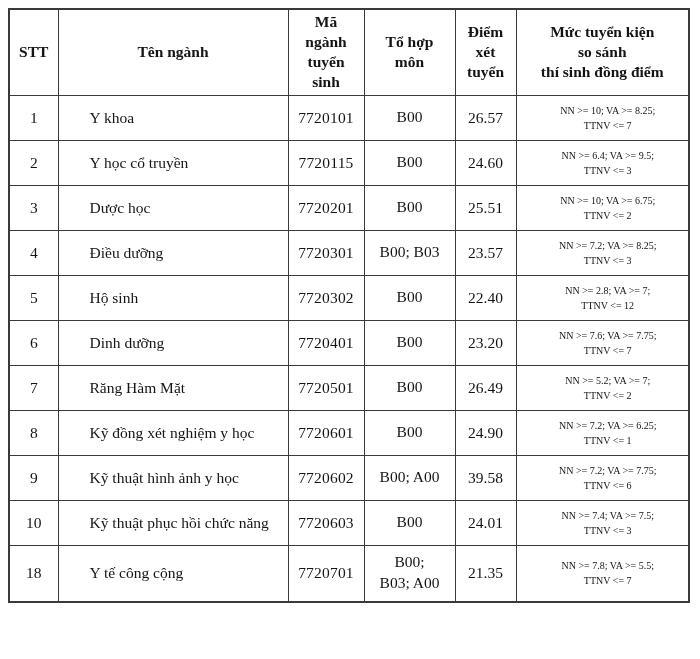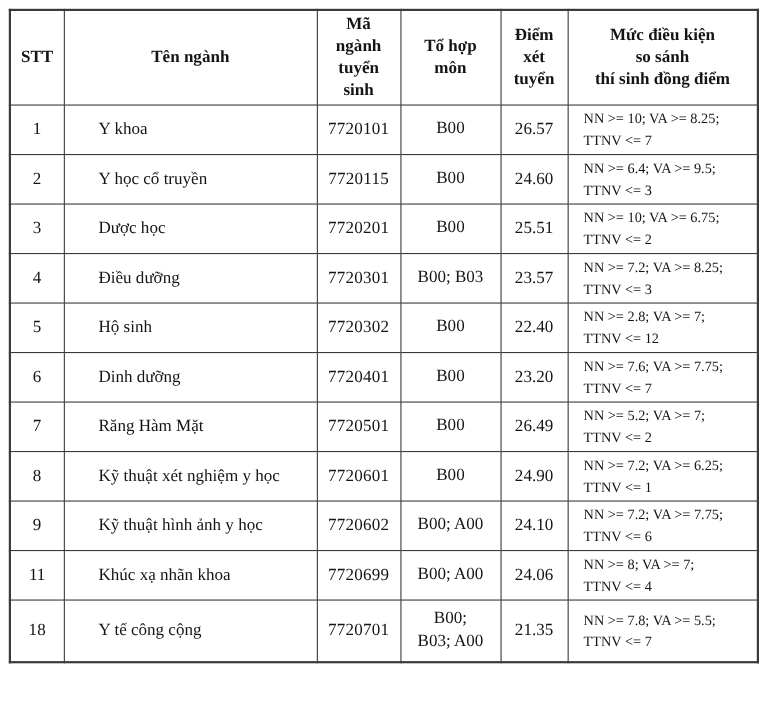--- a/index.html
+++ b/index.html
@@ -44,22 +44,22 @@
   }
   td.col-stt     { text-align: center; }
   td.col-ten_nganh {
     text-align: left;
     padding-left: 31px;
   }
   td.col-ma_nganh { text-align: center; letter-spacing: 0.2px; }
   td.col-to_hop   { text-align: center; white-space: pre-line; line-height: 1.35; }
   td.col-diem     { text-align: center; }
   td.col-dieu_kien {
-    text-align: left;
-    font-size: 13px;
+    text-align: center;
+    font-size: 10px;
     line-height: 1.5;
     white-space: pre-line;
     padding-left: 14px;
     padding-right: 3px;
   }
   tbody tr:last-child td { height: 57px; }
 </style>
 </head>
 <body>
 
@@ -78,21 +78,21 @@
       <th>Tên ngành</th>
       <th>Mã
 ngành
 tuyển
 sinh</th>
       <th>Tổ hợp
 môn</th>
       <th>Điểm
 xét
 tuyển</th>
-      <th>Mức điều kiện
+      <th>Mức tuyển kiện
 so sánh
 thí sinh đồng điểm</th>
     </tr>
   </thead>
   <tbody>
       <tr>
         <td class="col-stt">1</td>
         <td class="col-ten_nganh">Y khoa</td>
         <td class="col-ma_nganh">7720101</td>
         <td class="col-to_hop">B00</td>
@@ -149,44 +149,44 @@
         <td class="col-stt">7</td>
         <td class="col-ten_nganh">Răng Hàm Mặt</td>
         <td class="col-ma_nganh">7720501</td>
         <td class="col-to_hop">B00</td>
         <td class="col-diem">26.49</td>
         <td class="col-dieu_kien">NN &gt;= 5.2; VA &gt;= 7;
 TTNV &lt;= 2</td>
       </tr>
       <tr>
         <td class="col-stt">8</td>
-        <td class="col-ten_nganh">Kỹ thuật xét nghiệm y học</td>
+        <td class="col-ten_nganh">Kỹ đồng xét nghiệm y học</td>
         <td class="col-ma_nganh">7720601</td>
         <td class="col-to_hop">B00</td>
         <td class="col-diem">24.90</td>
         <td class="col-dieu_kien">NN &gt;= 7.2; VA &gt;= 6.25;
 TTNV &lt;= 1</td>
       </tr>
       <tr>
         <td class="col-stt">9</td>
         <td class="col-ten_nganh">Kỹ thuật hình ảnh y học</td>
         <td class="col-ma_nganh">7720602</td>
         <td class="col-to_hop">B00; A00</td>
-        <td class="col-diem">24.10</td>
+        <td class="col-diem">39.58</td>
         <td class="col-dieu_kien">NN &gt;= 7.2; VA &gt;= 7.75;
 TTNV &lt;= 6</td>
       </tr>
       <tr>
-        <td class="col-stt">11</td>
-        <td class="col-ten_nganh">Khúc xạ nhãn khoa</td>
-        <td class="col-ma_nganh">7720699</td>
-        <td class="col-to_hop">B00; A00</td>
-        <td class="col-diem">24.06</td>
-        <td class="col-dieu_kien">NN &gt;= 8; VA &gt;= 7;
-TTNV &lt;= 4</td>
+        <td class="col-stt">10</td>
+        <td class="col-ten_nganh">Kỹ thuật phục hồi chức năng</td>
+        <td class="col-ma_nganh">7720603</td>
+        <td class="col-to_hop">B00</td>
+        <td class="col-diem">24.01</td>
+        <td class="col-dieu_kien">NN &gt;= 7.4; VA &gt;= 7.5;
+TTNV &lt;= 3</td>
       </tr>
       <tr>
         <td class="col-stt">18</td>
         <td class="col-ten_nganh">Y tế công cộng</td>
         <td class="col-ma_nganh">7720701</td>
         <td class="col-to_hop">B00;
 B03; A00</td>
         <td class="col-diem">21.35</td>
         <td class="col-dieu_kien">NN &gt;= 7.8; VA &gt;= 5.5;
 TTNV &lt;= 7</td>

